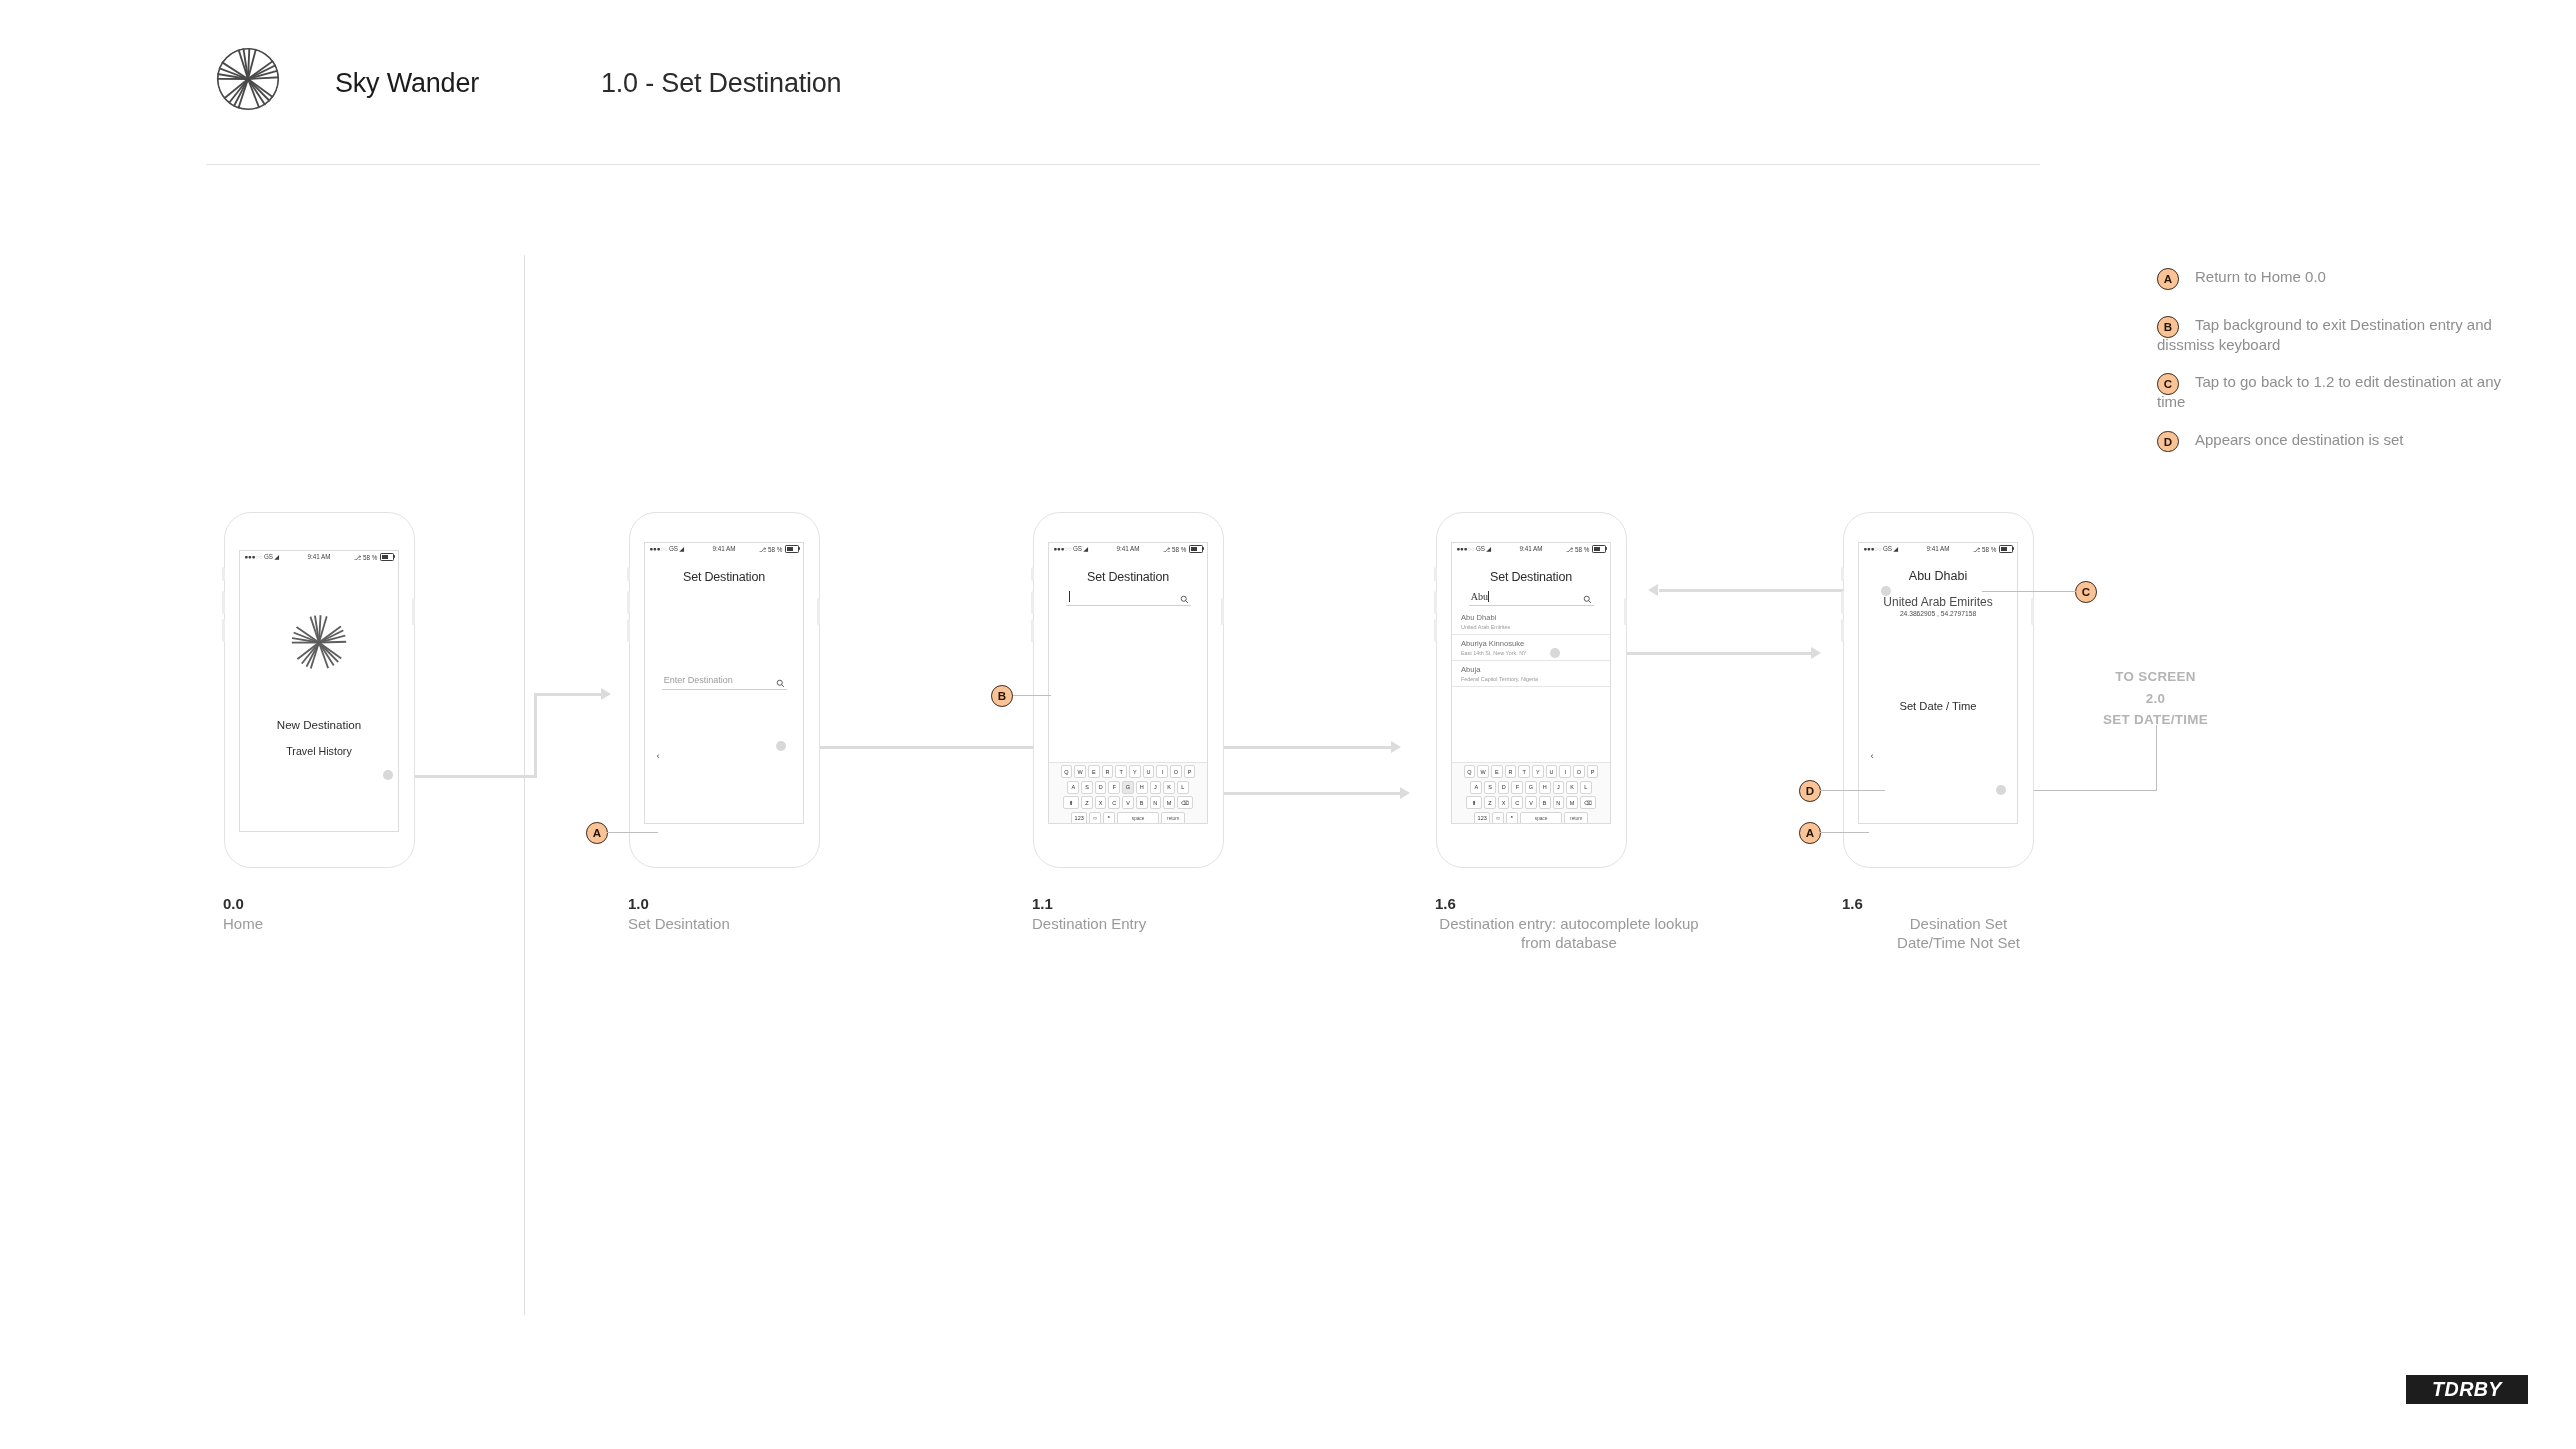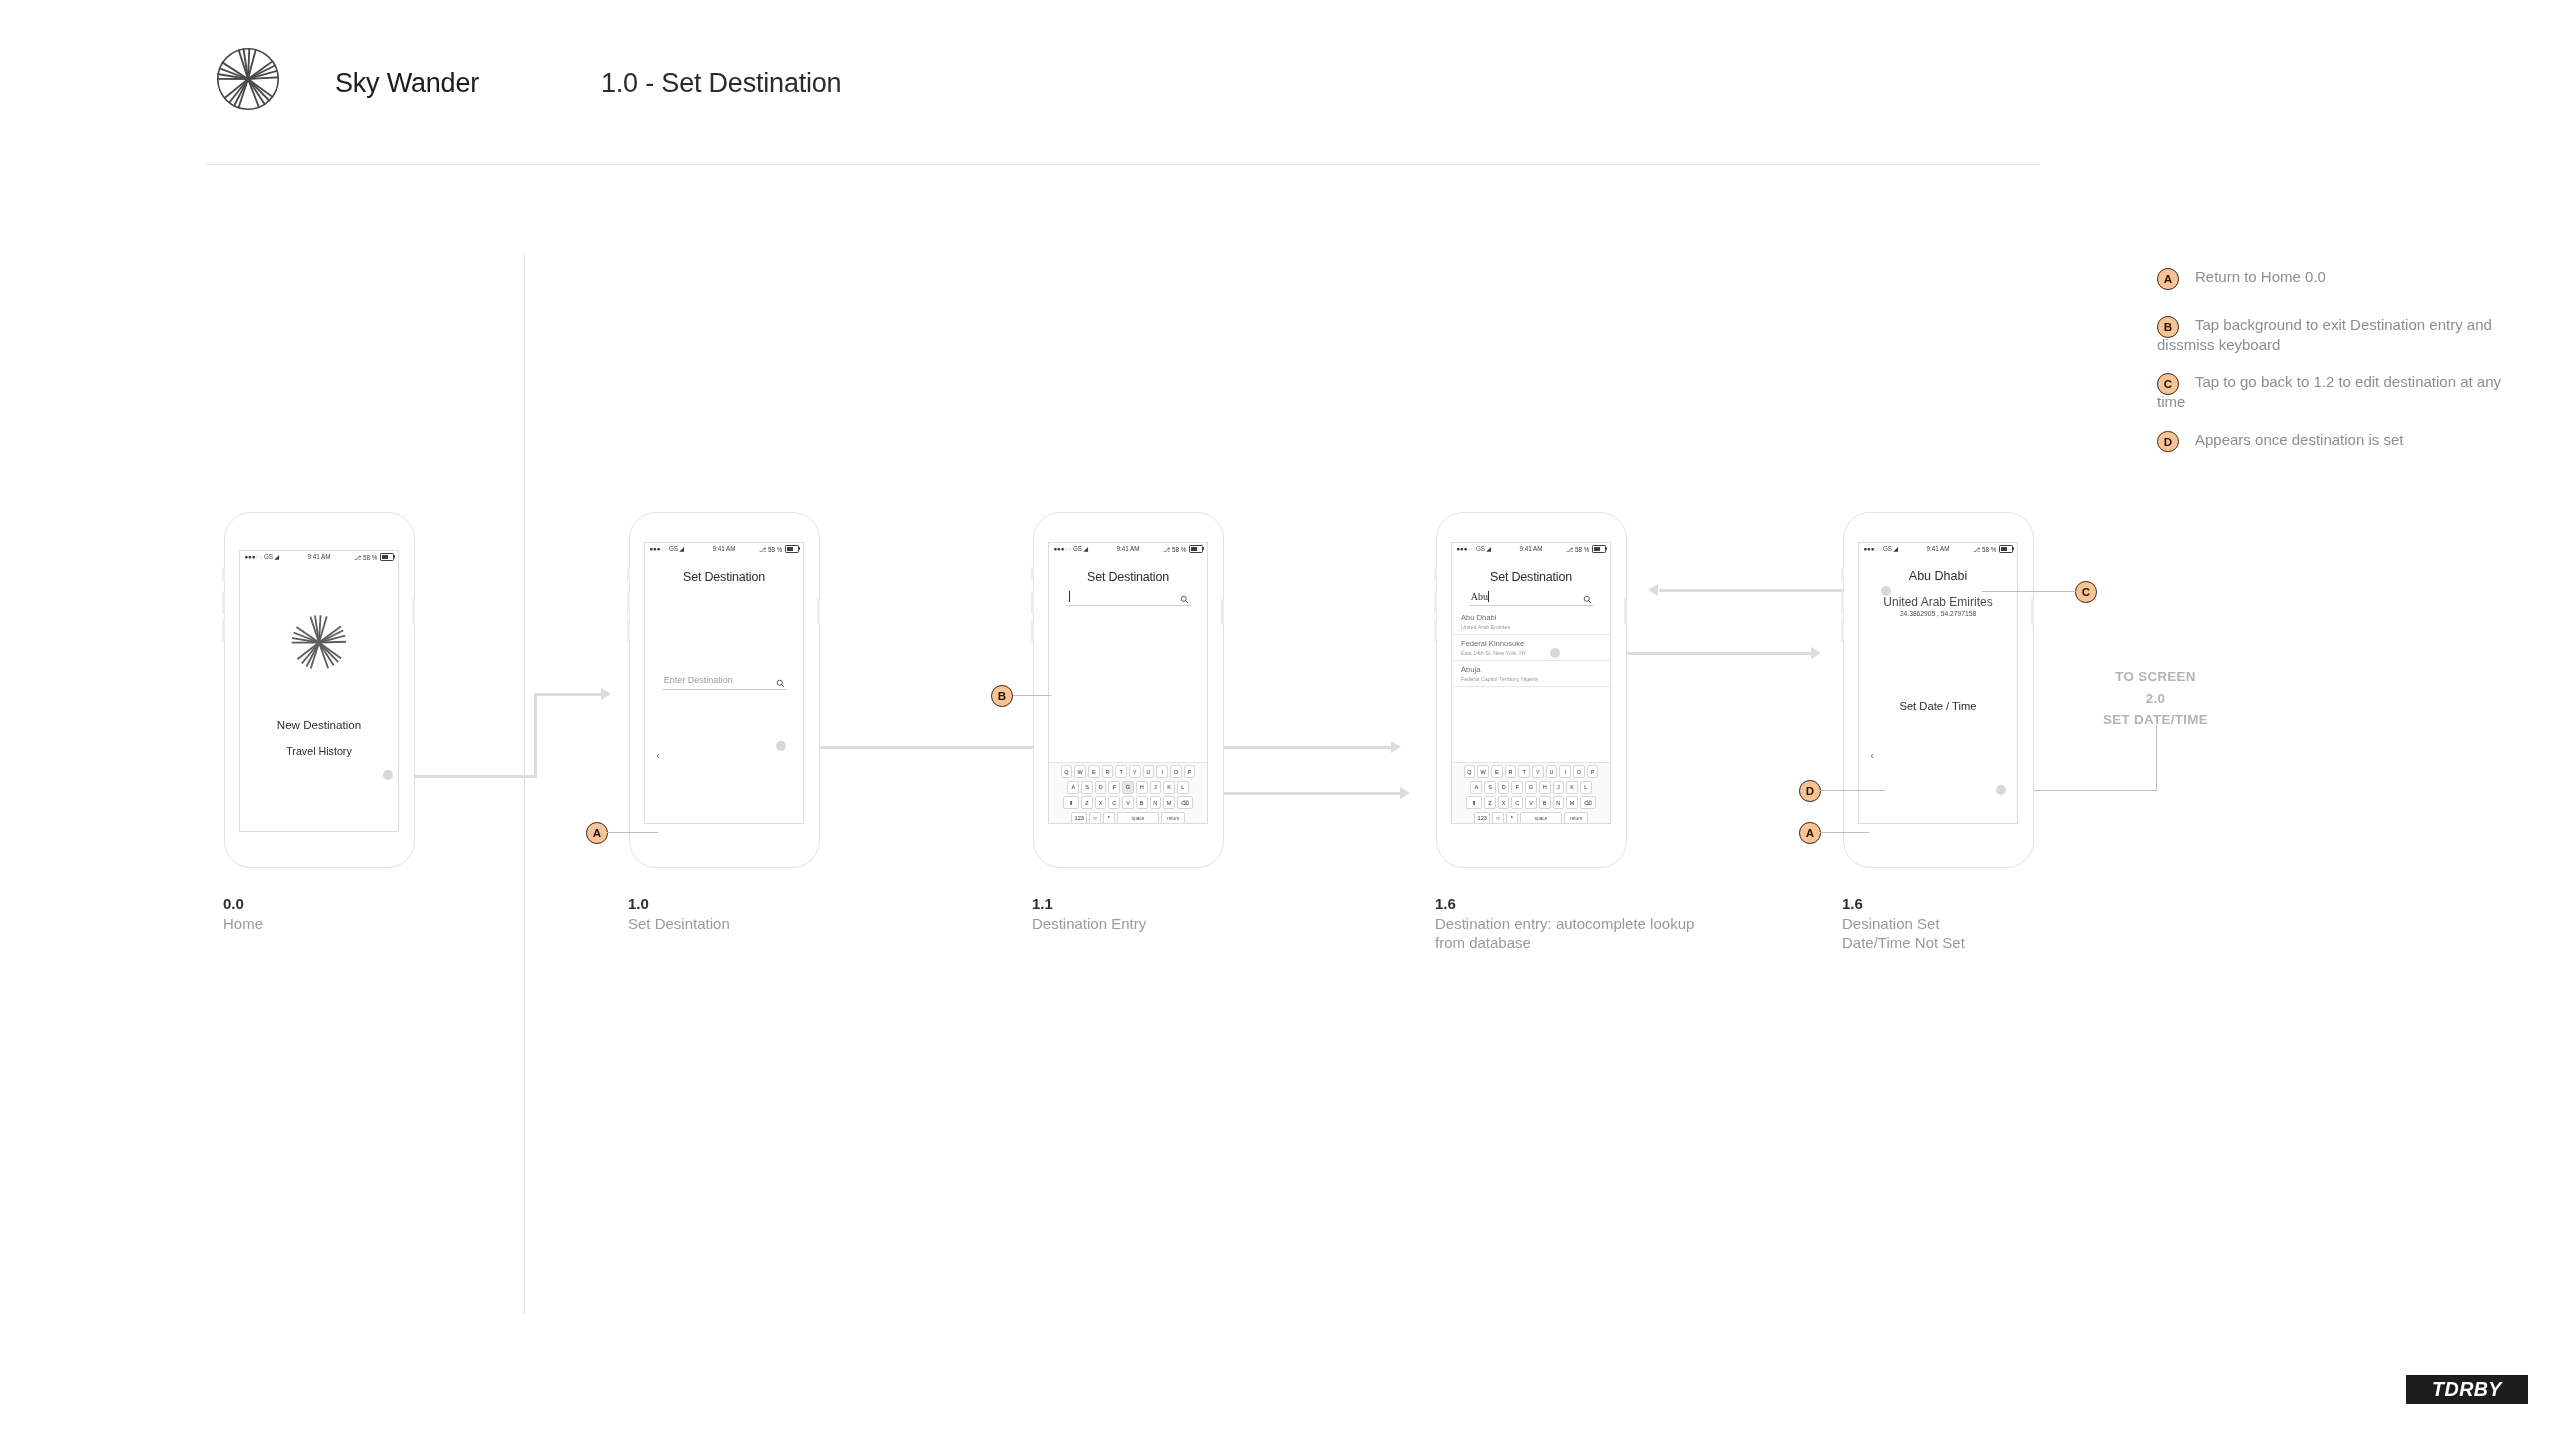--- a/index.html
+++ b/index.html
@@ -85,21 +85,21 @@
 
   
   .flow{position:absolute;background:#dcdcdc;}
   .flow-h{height:2.7px;}
   .arrowhead{position:absolute;width:0;height:0;border-top:6.3px solid transparent;border-bottom:6.3px solid transparent;border-left:10.7px solid #dcdcdc;}
   .arrowhead.left{border-left:none;border-right:10.7px solid #dcdcdc;}
 
   
   .caption{position:absolute;}
   .cap-num{font-size:15px;font-weight:bold;color:#2f2f2f;line-height:19.7px;}
-  .cap-desc{font-size:15px;color:#9a9a9a;line-height:19.7px;}
+  .cap-desc{font-size:15px;color:#9a9a9a;line-height:19.7px;text-align:center;}
 
   
   #to-screen{position:absolute;left:2066px;top:666px;width:179px;text-align:center;
      font-size:13.4px;font-weight:bold;color:#b4b4b4;line-height:21.5px;letter-spacing:0.3px;}
 
   
   #tdrby{position:absolute;left:2406px;top:1375px;width:122px;height:29px;background:#1d1d1d;
      color:#fff;font-size:19.7px;font-weight:bold;font-style:italic;line-height:29px;text-align:center;letter-spacing:0.4px;}
 </style>
 </head>
@@ -427,21 +427,21 @@
           </svg>
       </span>
     </div>
 
     <div class="ac-list" style="top:67px;">
       <div class="ac-item">
         <div class="ac-name">Abu Dhabi</div>
         <div class="ac-sub">United Arab Emlrites</div>
       </div>
       <div class="ac-item">
-        <div class="ac-name">Federal Kinnosuke</div>
+        <div class="ac-name">Aburiya Kinnosuke</div>
         <div class="ac-sub">East 14th St, New York. NY</div>
       </div>
       <div class="ac-item">
         <div class="ac-name">Abuja</div>
         <div class="ac-sub">Federal Capitol Territory, Nigeria</div>
       </div>
     </div>
 
     <div class="kbd" style="top:219px;height:61px;padding-top:2.7px;">
       <div class="kbd-row">

